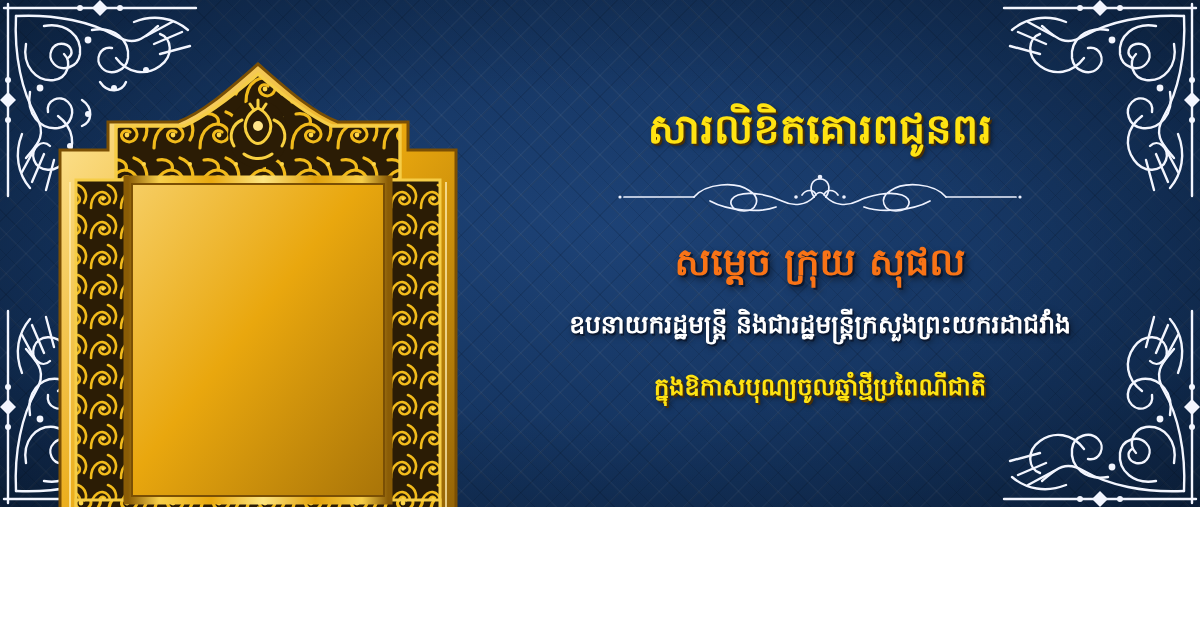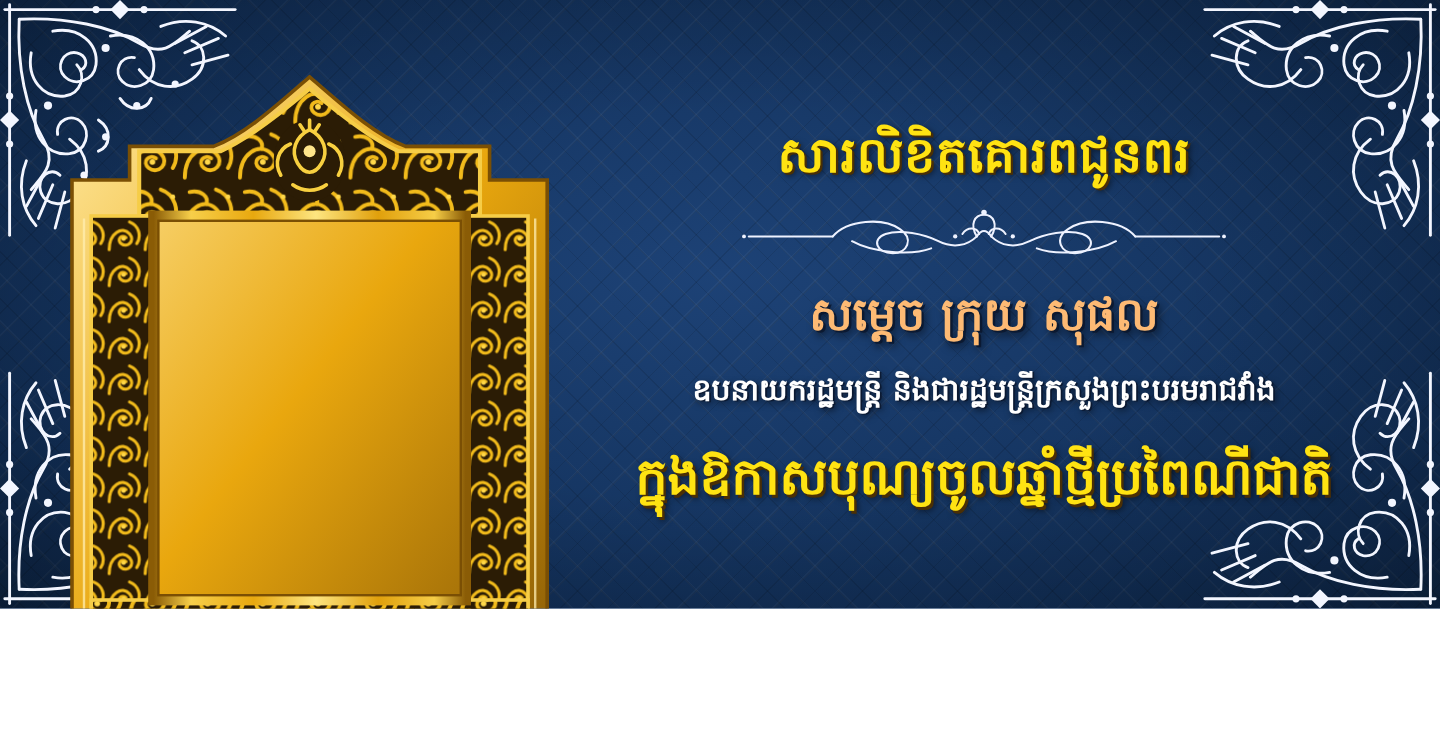--- a/index.html
+++ b/index.html
@@ -268,39 +268,39 @@
   #divider{
     margin-top:16px;
     width:420px; height:46px;
   }
   #divider svg{ width:100%; height:100%; display:block; }
 
   #name{
     margin-top:22px;
     font-size:38px;
     font-weight:bold;
-    color:#fdba74;
+    color:#f97316;
     text-shadow:
        2px 2px 0 rgba(10,22,45,.85),
        3px 4px 7px rgba(0,0,0,.6);
   }
 
   #position{
     margin-top:22px;
     font-size:25px;
     font-weight:bold;
     color:#ffffff;
     text-shadow:
        1.5px 1.5px 0 rgba(10,22,45,.85),
        2px 3px 6px rgba(0,0,0,.55);
   }
 
   #occasion{
     margin-top:32px;
-    font-size:42px;
+    font-size:24px;
     font-weight:bold;
     color:#ffe312;
     text-shadow:
        2px 2px 0 #4a2f05,
        3px 3px 5px rgba(0,0,0,.55);
   }
 </style>
 </head>
 <body>
 
@@ -628,19 +628,19 @@
           <circle cx="186" cy="26" r="1.8"></circle>
           <circle cx="234" cy="26" r="1.8"></circle>
           <circle cx="10" cy="26" r="1.6"></circle>
           <circle cx="410" cy="26" r="1.6"></circle>
         </g>
       </svg>
     </div>
 
     <div id="name" class="khmer">សម្តេច ក្រុយ សុផល</div>
 
-    <div id="position" class="khmer">ឧបនាយករដ្ឋមន្ត្រី និងជារដ្ឋមន្ត្រីក្រសួងព្រះបរមរាជវាំង</div>
+    <div id="position" class="khmer">ឧបនាយករដ្ឋមន្ត្រី និងជារដ្ឋមន្ត្រីក្រសួងព្រះយករដាជវាំង</div>
 
     <div id="occasion" class="khmer">ក្នុងឱកាសបុណ្យចូលឆ្នាំថ្មីប្រពៃណីជាតិ</div>
 
   </div>
 
 </div>
 
 </body></html>

